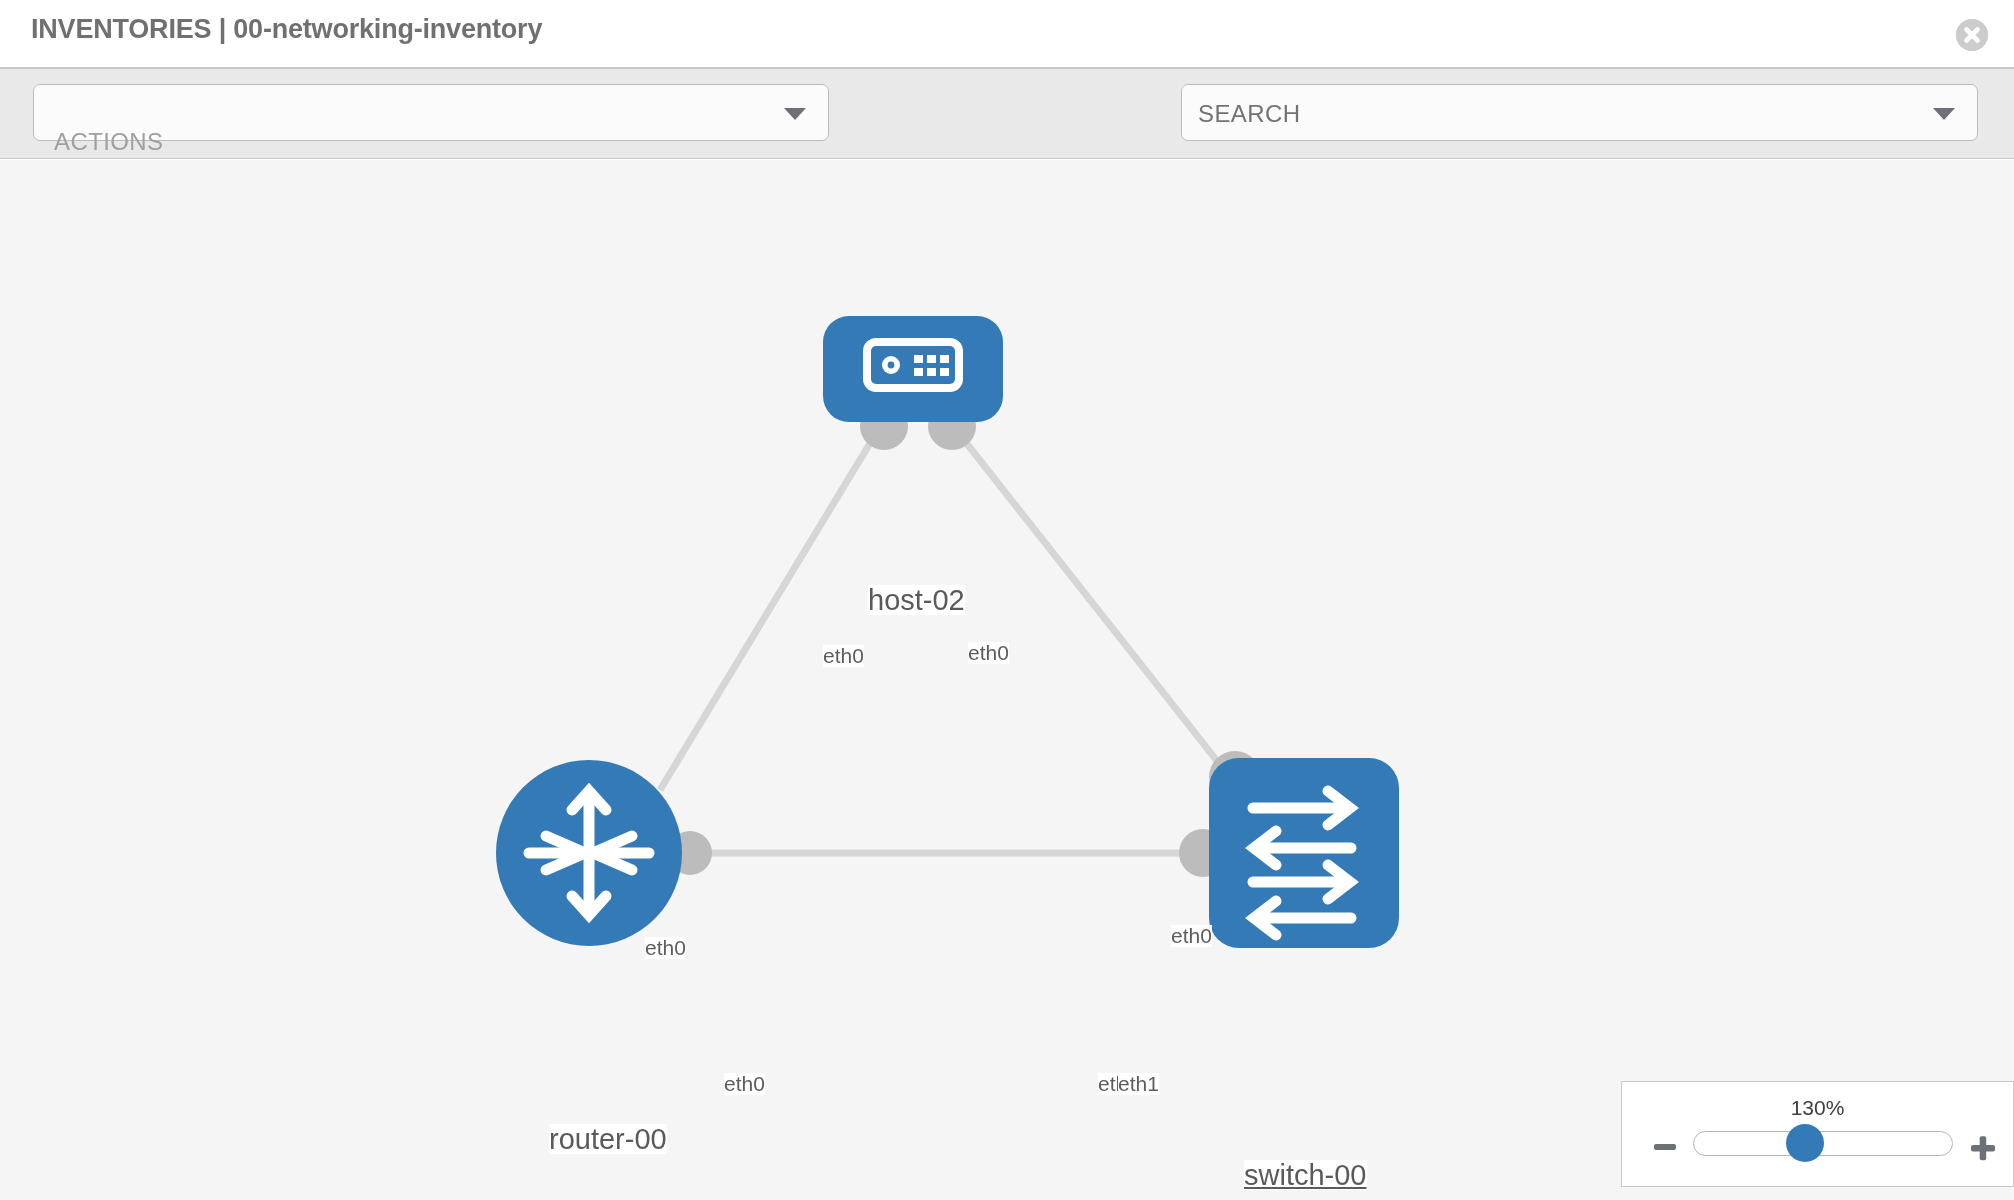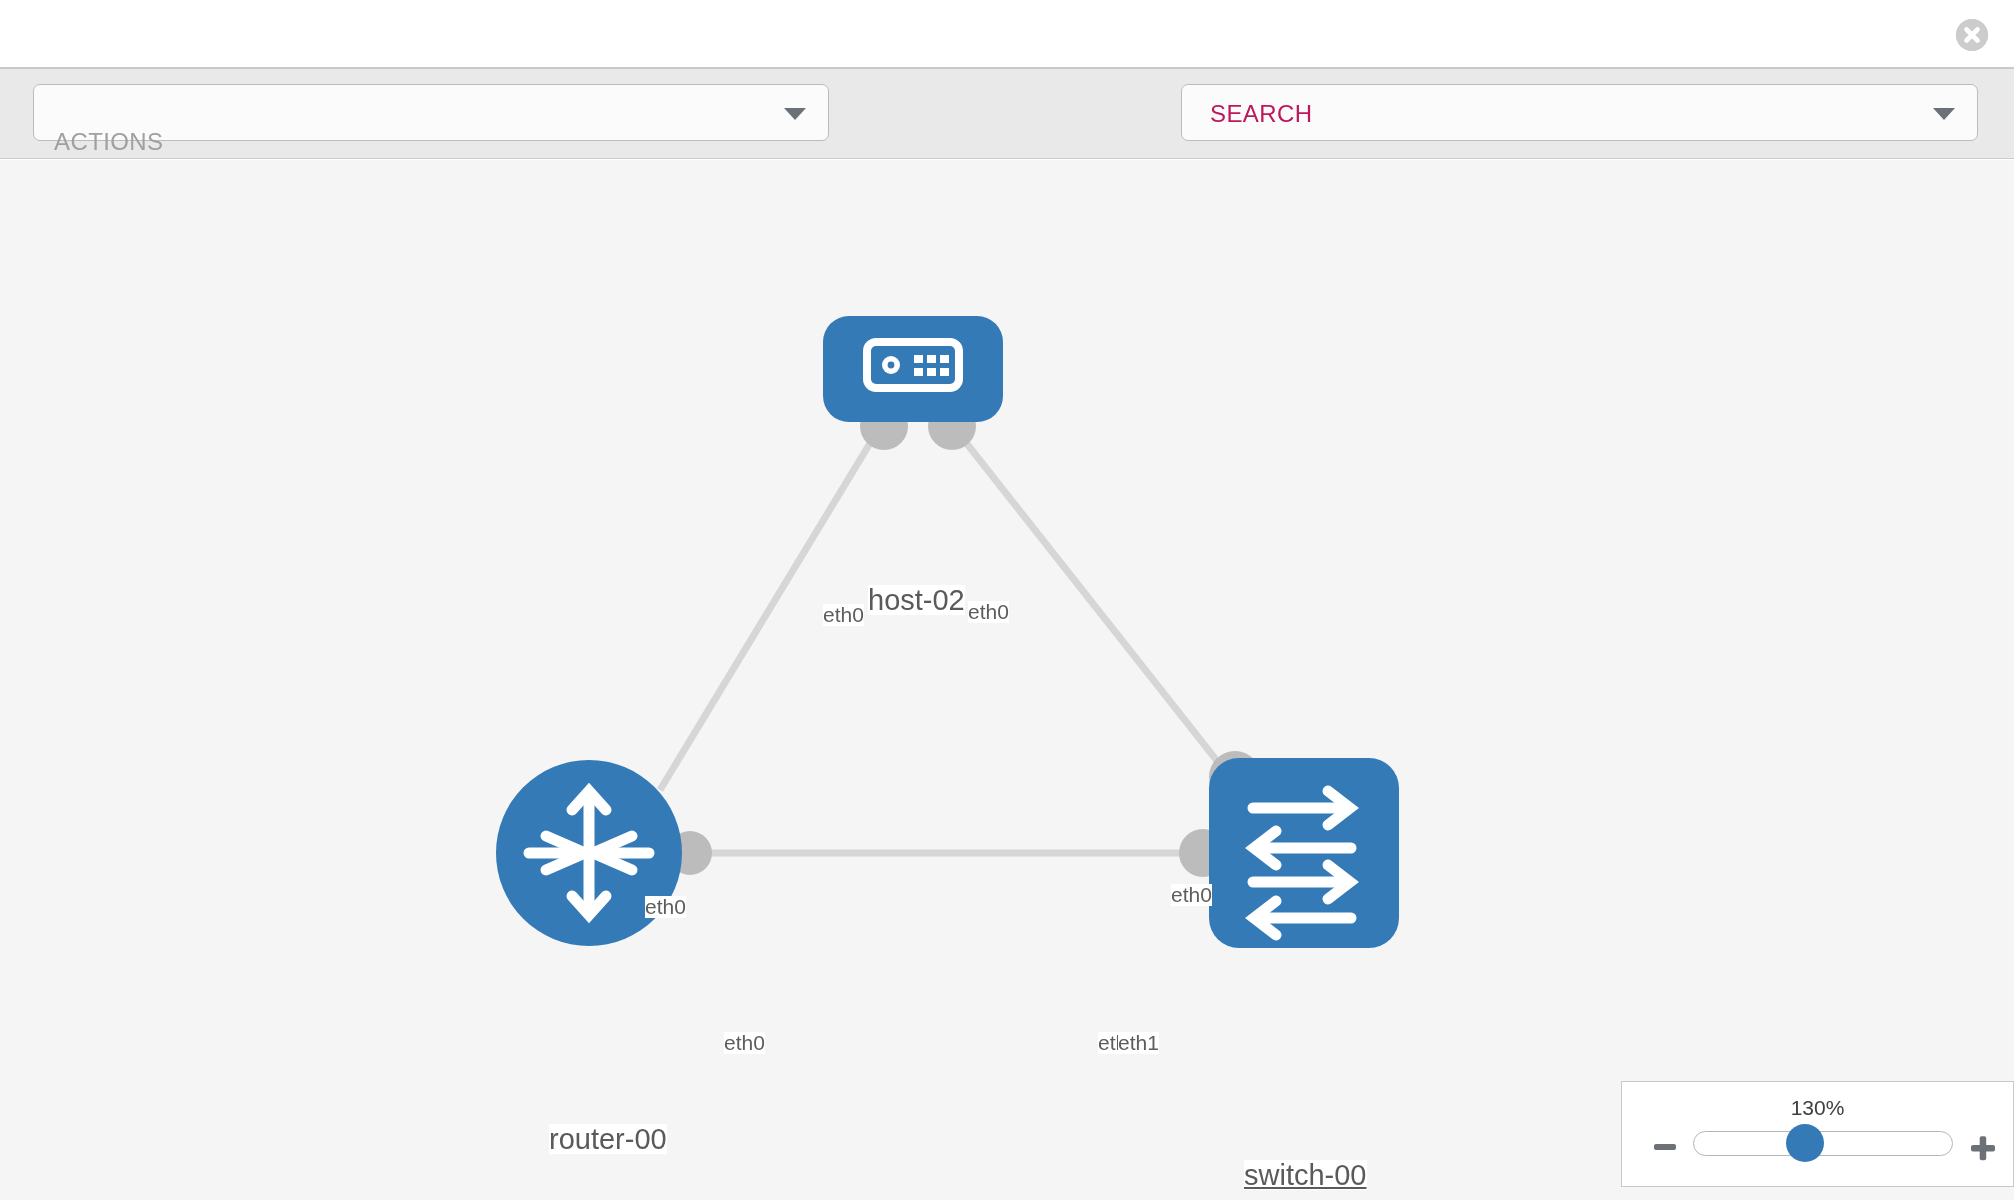--- a/index.html
+++ b/index.html
@@ -86,23 +86,23 @@
     position: absolute;
     left: 1181px; top: 15px;
     width: 797px; height: 57px;
     background: #fbfbfb;
     border: 1px solid #bcbcbc;
     border-radius: 7px;
     cursor: text;
   }
   .search-select .label {
     position: absolute;
-    left: 28px; top: 15px;
+    left: 16px; top: 15px;
     font-size: 24px;
-    color: #be185d;
+    color: #737373;
     letter-spacing: 0.4px;
   }
 
   
   .canvas {
     position: absolute;
     left: 0; top: 160px;
     width: 2014px; height: 1040px;
     background: #f5f5f5;
     overflow: hidden;
@@ -115,21 +115,21 @@
 
   
   .nlabel {
     position: absolute;
     background: #ffffff;
     color: #5a5a5a;
     white-space: nowrap;
     line-height: 1.05;
   }
   .nlabel.node-name { font-size: 29px; }
-  .nlabel.iface     { font-size: 21px; color: #5d5d5d; }
+  .nlabel.iface     { font-size: 21px; color: #5d5d5d; margin-top: 41px; }
 
   
   .zoom-panel {
     position: absolute;
     left: 1621px; top: 1081px;
     width: 393px; height: 106px;
     background: #ffffff;
     border: 1px solid #c9c9c9;
   }
   .zoom-value {
@@ -161,20 +161,21 @@
     width: 38px; height: 38px;
     border-radius: 50%;
     background: #337ab7;
     cursor: grab;
   }
 </style>
 </head>
 <body>
 
 <div class="header">
+  <div class="page-title">INVENTORIES | 00-networking-inventory</div>
   <div class="close-btn">
     <svg width="32" height="32" viewBox="0 0 32 32" aria-hidden="true">
       <circle cx="16" cy="16" r="16" fill="#cccccc"></circle>
       <path d="M10.5 10.5 L21.5 21.5 M21.5 10.5 L10.5 21.5" stroke="#ffffff" stroke-width="4.6" stroke-linecap="round"></path>
     </svg>
   </div>
 </div>
 
 <div class="toolbar">
 

